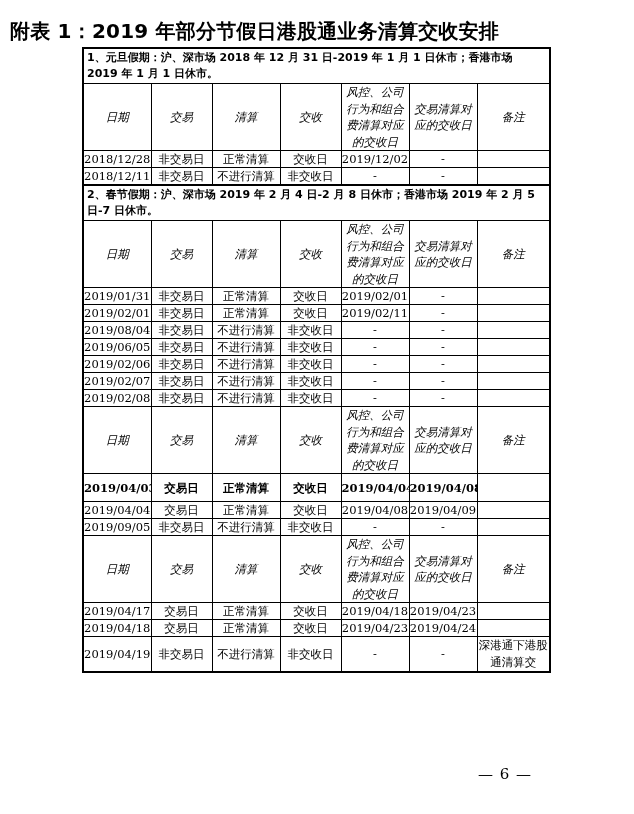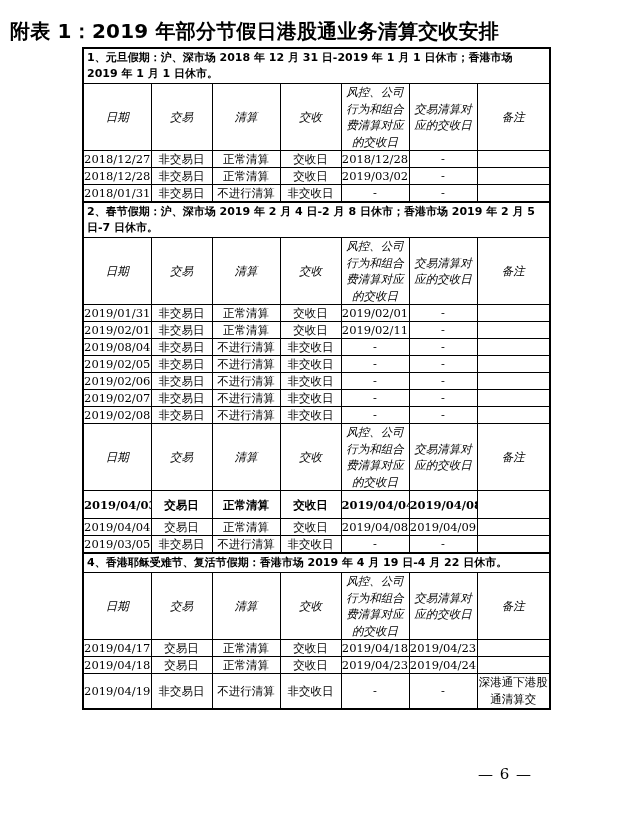--- a/index.html
+++ b/index.html
@@ -46,39 +46,30 @@
       <tr class="hdr">
         <td class="hd">日期</td>
         <td class="hd">交易</td>
         <td class="hd">清算</td>
         <td class="hd">交收</td>
         <td class="hd">风控、公司行为和组合费清算对应的交收日</td>
         <td class="hd">交易清算对应的交收日</td>
         <td class="hd">备注</td>
       </tr>
       <tr class="row">
-        <td>2018/12/27</td>
-        <td>非交易日</td>
-        <td>正常清算</td>
-        <td>交收日</td>
         <td>2018/12/28</td>
-        <td>-</td>
-        <td class="note"></td>
-      </tr>
-      <tr class="row">
-        <td>2018/12/28</td>
-        <td>非交易日</td>
-        <td>正常清算</td>
-        <td>交收日</td>
-        <td>2019/03/02</td>
-        <td>-</td>
-        <td class="note"></td>
-      </tr>
-      <tr class="row">
-        <td>2018/01/31</td>
+        <td>非交易日</td>
+        <td>正常清算</td>
+        <td>交收日</td>
+        <td>2019/12/02</td>
+        <td>-</td>
+        <td class="note"></td>
+      </tr>
+      <tr class="row">
+        <td>2018/12/11</td>
         <td>非交易日</td>
         <td>不进行清算</td>
         <td>非交收日</td>
         <td>-</td>
         <td>-</td>
         <td class="note"></td>
       </tr>
       <tr>
         <td class="sec" colspan="7">2、春节假期：沪、深市场 2019 年 2 月 4 日-2 月 8 日休市；香港市场 2019 年 2 月 5 日-7 日休市。</td>
       </tr>
@@ -112,21 +103,21 @@
       <tr class="row">
         <td>2019/08/04</td>
         <td>非交易日</td>
         <td>不进行清算</td>
         <td>非交收日</td>
         <td>-</td>
         <td>-</td>
         <td class="note"></td>
       </tr>
       <tr class="row">
-        <td>2019/02/05</td>
+        <td>2019/06/05</td>
         <td>非交易日</td>
         <td>不进行清算</td>
         <td>非交收日</td>
         <td>-</td>
         <td>-</td>
         <td class="note"></td>
       </tr>
       <tr class="row">
         <td>2019/02/06</td>
         <td>非交易日</td>
@@ -175,30 +166,27 @@
       <tr class="row">
         <td>2019/04/04</td>
         <td>交易日</td>
         <td>正常清算</td>
         <td>交收日</td>
         <td>2019/04/08</td>
         <td>2019/04/09</td>
         <td class="note"></td>
       </tr>
       <tr class="row">
-        <td>2019/03/05</td>
-        <td>非交易日</td>
-        <td>不进行清算</td>
-        <td>非交收日</td>
-        <td>-</td>
-        <td>-</td>
-        <td class="note"></td>
-      </tr>
-      <tr>
-        <td class="sec" colspan="7">4、香港耶稣受难节、复活节假期：香港市场 2019 年 4 月 19 日-4 月 22 日休市。</td>
+        <td>2019/09/05</td>
+        <td>非交易日</td>
+        <td>不进行清算</td>
+        <td>非交收日</td>
+        <td>-</td>
+        <td>-</td>
+        <td class="note"></td>
       </tr>
       <tr class="hdr">
         <td class="hd">日期</td>
         <td class="hd">交易</td>
         <td class="hd">清算</td>
         <td class="hd">交收</td>
         <td class="hd">风控、公司行为和组合费清算对应的交收日</td>
         <td class="hd">交易清算对应的交收日</td>
         <td class="hd">备注</td>
       </tr>

